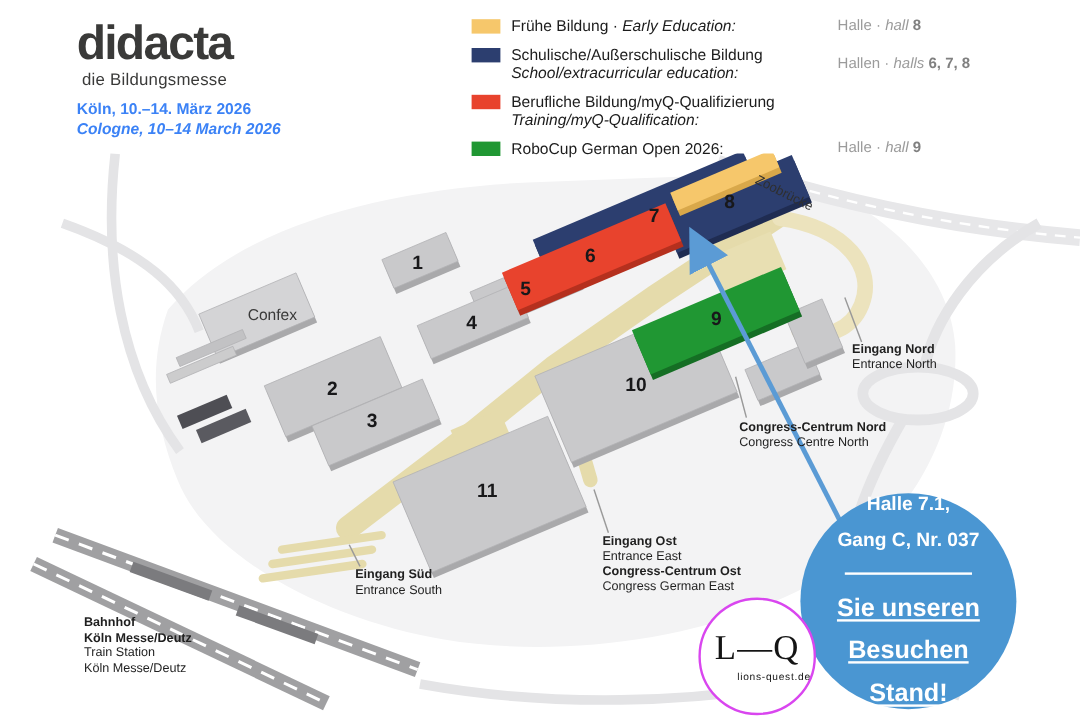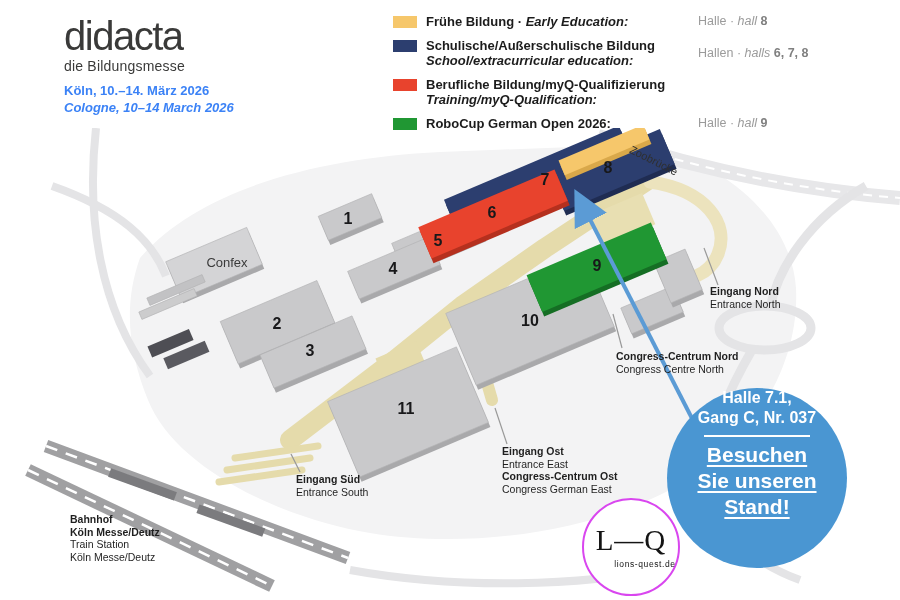--- a/index.html
+++ b/index.html
@@ -2,44 +2,44 @@
 <html><head>
 <meta charset="utf-8">
 <style>
   html,body{margin:0;padding:0;}
   body{
     width:900px;height:600px;position:relative;background:#ffffff;overflow:hidden;
     font-family:"Liberation Sans",sans-serif;color:#1c1c1c;
   }
   
   .logo-block{position:absolute;left:64px;top:16px;}
-  .logo-title{font-size:40px;font-weight:400;color:#3a3a39;letter-spacing:-1.5px;line-height:1;}
+  .logo-title{font-size:40px;font-weight:700;color:#3a3a39;letter-spacing:-1.5px;line-height:1;}
   .logo-sub{font-size:14px;color:#3a3a39;margin-top:2px;letter-spacing:.2px;text-align:center;}
   .dates{position:absolute;left:64px;top:82px;font-size:13px;font-weight:700;color:#3b82f6;line-height:17px;}
   .date-en{font-style:italic;}
   
   .legend{position:absolute;left:393px;top:14px;width:500px;display:flex;flex-direction:column;gap:9px;font-size:13px;}
   .lrow{display:flex;align-items:flex-start;}
   .swatch{width:24px;height:12px;margin-top:2px;flex:0 0 24px;}
-  .ltext{margin-left:9px;line-height:15px;font-weight:700;color:#1c1c1c;}
+  .ltext{margin-left:9px;line-height:15px;font-weight:400;color:#1c1c1c;}
   .bi{font-style:italic;}
   .stacked .bi{display:block;}
   .lhall{margin-left:auto;width:195px;line-height:15px;color:#9b9b9b;font-weight:400;align-self:center;font-size:12.5px;}
   .hen{font-style:italic;}
   .hnum{font-weight:700;color:#808080;}
   
   .map-svg{position:absolute;left:0;top:128px;}
   svg text{font-family:"Liberation Sans",sans-serif;}
   .hallnum{font-size:16px;font-weight:600;fill:#18181a;}
   .map-label{position:absolute;font-size:10.5px;line-height:12.5px;color:#1f1f1f;z-index:3;}
   .map-label .de{font-weight:700;}
   .map-label .en{font-weight:400;}
   
-  .badge{position:absolute;left:667px;top:388px;width:180px;height:180px;border-radius:50%;
-    color:#fff;text-align:center;display:flex;flex-direction:column;justify-content:flex-start;align-items:center;z-index:4;}
+  .badge{position:absolute;left:667px;top:411px;width:180px;height:180px;border-radius:50%;
+    color:#fff;text-align:center;display:flex;flex-direction:column;justify-content:space-between;align-items:center;z-index:4;}
   .badge-loc{font-size:16px;font-weight:700;line-height:20px;}
   .badge-divider{width:106px;height:2px;background:#fff;margin:7px 0 5px;}
   .badge-cta{font-size:21px;font-weight:700;line-height:26px;text-decoration:underline;
     text-underline-offset:3px;text-decoration-thickness:2px;}
   
   .lq{position:absolute;left:582px;top:498px;width:94px;height:94px;border-radius:50%;background:#fff;
     border:2px solid #d946ef;display:flex;flex-direction:column;align-items:center;justify-content:center;z-index:5;}
   .lq-logo{font-family:"Liberation Serif",serif;font-size:29px;color:#141414;letter-spacing:1px;line-height:1;}
   .lq-url{font-size:8.5px;letter-spacing:.6px;color:#141414;margin-top:4px;padding-left:28px;}
 </style>
@@ -276,21 +276,21 @@
   <div class="de">Bahnhof</div>
   <div class="de">Köln Messe/Deutz</div>
   <div class="en">Train Station</div>
   <div class="en">Köln Messe/Deutz</div>
 </div>
 
 <div class="badge" style="background: rgb(74, 150, 210);">
   <div class="badge-loc">Halle 7.1,</div>
   <div class="badge-loc">Gang C, Nr. 037</div>
   <div class="badge-divider"></div>
+  <div class="badge-cta">Sie unseren</div>
   <div class="badge-cta">Besuchen</div>
-  <div class="badge-cta">Sie unseren</div>
   <div class="badge-cta">Stand!</div>
 </div>
 
 <div class="lq">
   <div class="lq-logo">L—Q</div>
   <div class="lq-url">lions-quest.de</div>
 </div>
 
 </body></html>

